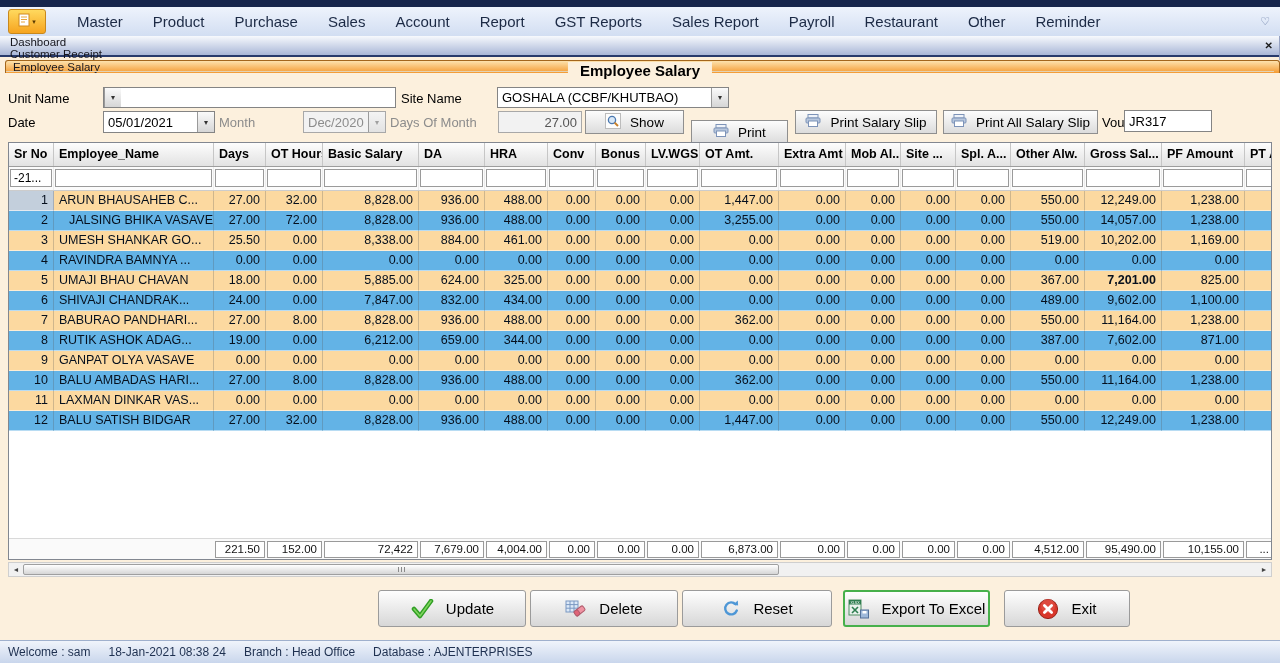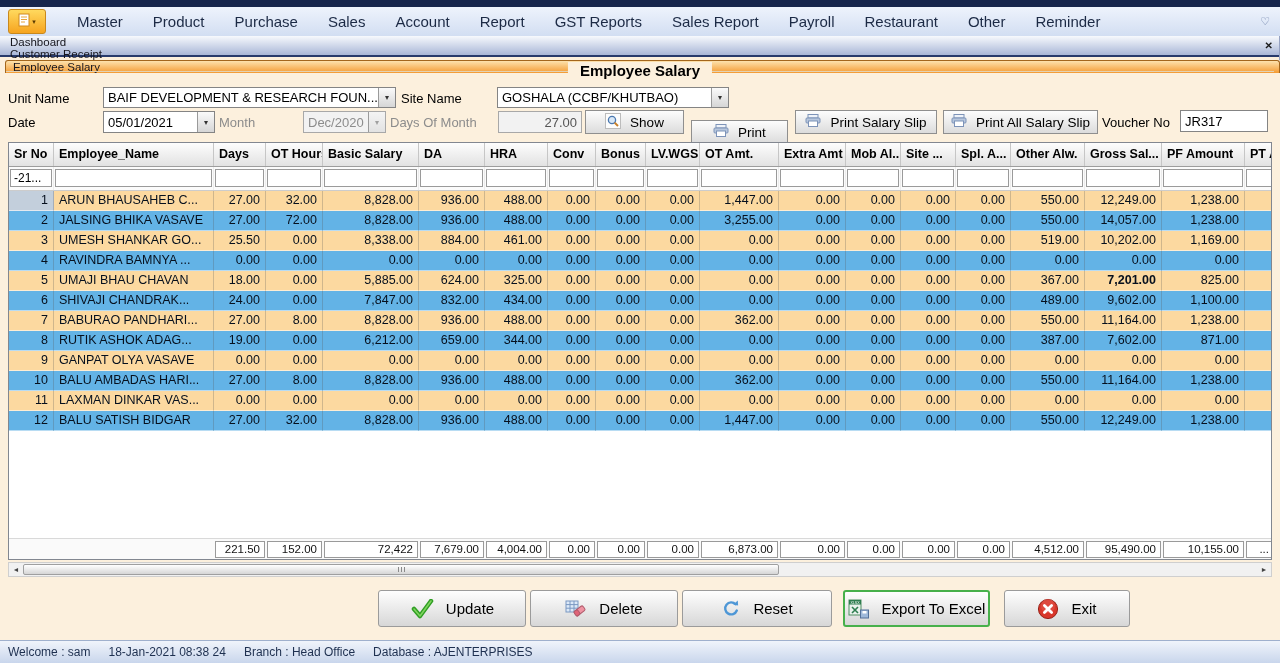--- a/index.html
+++ b/index.html
@@ -141,21 +141,20 @@
         <div class="tab active">Employee Salary</div>
       </div>
     <div class="tab-close">✕</div>
   </div>
 
   <div class="groupline"></div>
   <div class="page-title">Employee Salary</div>
 
   <div class="flabel" style="left:8px;top:91px">Unit Name</div>
   <div class="combo" style="left:103px;top:87px;width:293px">
-    <span class="combo-text">BAIF DEVELOPMENT &amp; RESEARCH FOUN...</span>
     <span class="combo-arrow">▾</span>
   </div>
   <div class="flabel" style="left:401px;top:91px">Site Name</div>
   <div class="combo" style="left:497px;top:87px;width:232px">
     <span class="combo-text">GOSHALA (CCBF/KHUTBAO)</span>
     <span class="combo-arrow">▾</span>
   </div>
 
   <div class="flabel" style="left:8px;top:115px">Date</div>
   <div class="combo" style="left:103px;top:111px;width:112px;height:22px">
@@ -204,21 +203,21 @@
     <span class="icon">
       <svg width="16" height="13" viewBox="0 0 16 13">
           <rect x="3" y="0.5" width="10" height="3.5" fill="#eef2f8" stroke="#7d93b8"></rect>
           <rect x="1" y="4" width="14" height="5" rx="1" fill="#b7c6dd" stroke="#7d93b8"></rect>
           <rect x="3.5" y="7" width="9" height="5.5" fill="#fff" stroke="#7d93b8"></rect>
         </svg>
     </span>
     <span>Print Salary Slip</span>
   </button>
   <div class="flabel" style="left:1102px;top:115px">Voucher No</div>
-  <input class="finput" style="left: 1180px; top: 110px; width: 88px;" value="JR317">
+  <input class="finput" style="left: 1124px; top: 110px; width: 88px;" value="JR317">
 
   <div class="grid">
     <div class="grid-header">
         <span class="hcell" style="width: 45px;">Sr No</span>
         <span class="hcell" style="width: 160px;">Employee_Name</span>
         <span class="hcell" style="width: 52px;">Days</span>
         <span class="hcell" style="width: 57px;">OT Hours</span>
         <span class="hcell" style="width: 96px;">Basic Salary</span>
         <span class="hcell" style="width: 66px;">DA</span>
         <span class="hcell" style="width: 63px;">HRA</span>
@@ -311,21 +310,21 @@
           <span class="gcell num" style="width: 55px;">0.00</span>
           <span class="gcell num" style="width: 55px;">0.00</span>
           <span class="gcell num" style="width: 55px;">0.00</span>
           <span class="gcell num" style="width: 74px;">550.00</span>
           <span class="gcell num" style="width: 77px;">12,249.00</span>
           <span class="gcell num" style="width: 83px;">1,238.00</span>
           <span class="gcell num" style="width: 30px;"></span>
         </div>
         <div class="grid-row even">
           <span class="gcell num" style="width: 45px;">2</span>
-          <span class="gcell txt" style="width: 160px;">JALSING BHIKA VASAVE</span>
+          <span class="gcell txt" style="width: 160px; text-align: right;">JALSING BHIKA VASAVE</span>
           <span class="gcell num" style="width: 52px;">27.00</span>
           <span class="gcell num" style="width: 57px;">72.00</span>
           <span class="gcell num" style="width: 96px;">8,828.00</span>
           <span class="gcell num" style="width: 66px;">936.00</span>
           <span class="gcell num" style="width: 63px;">488.00</span>
           <span class="gcell num" style="width: 48px;">0.00</span>
           <span class="gcell num" style="width: 50px;">0.00</span>
           <span class="gcell num" style="width: 54px;">0.00</span>
           <span class="gcell num" style="width: 79px;">3,255.00</span>
           <span class="gcell num" style="width: 67px;">0.00</span>

